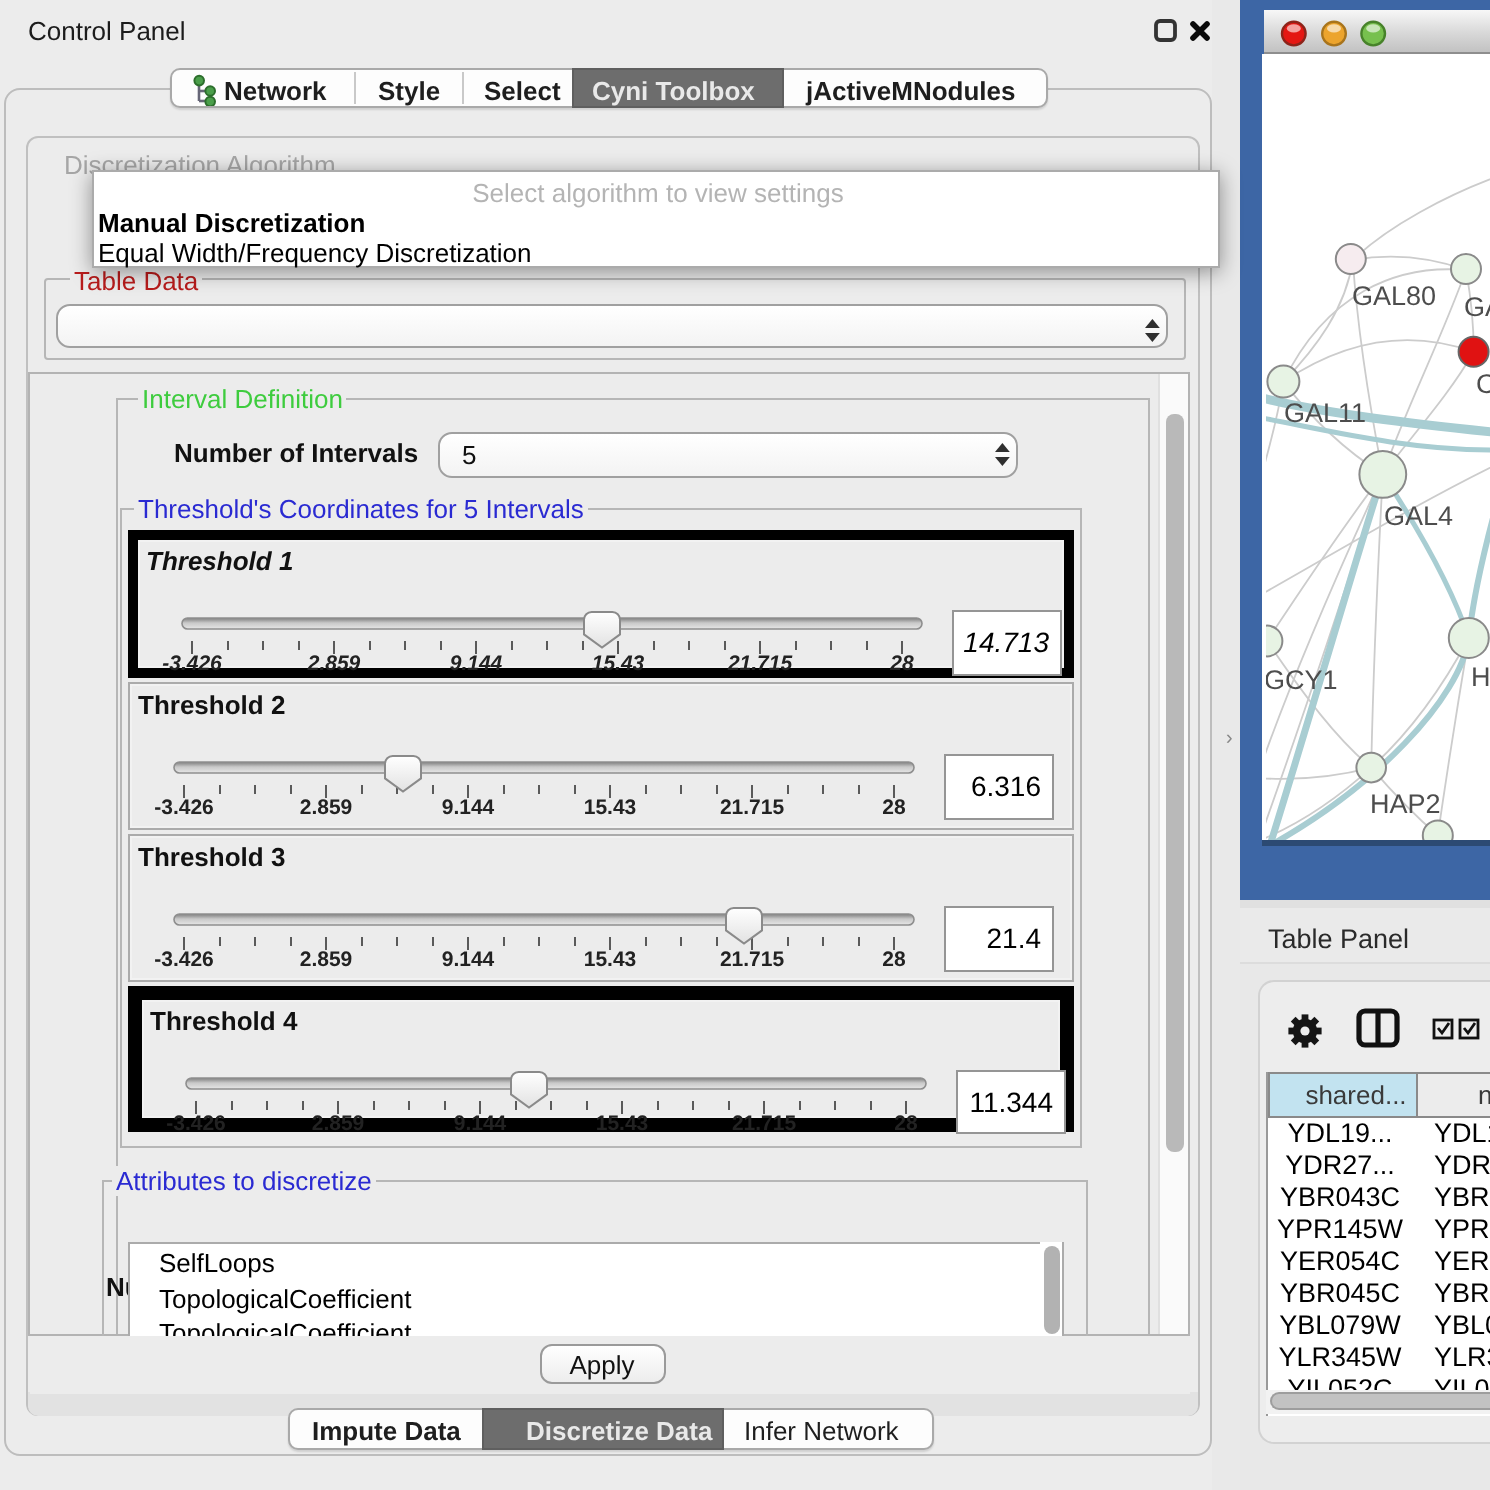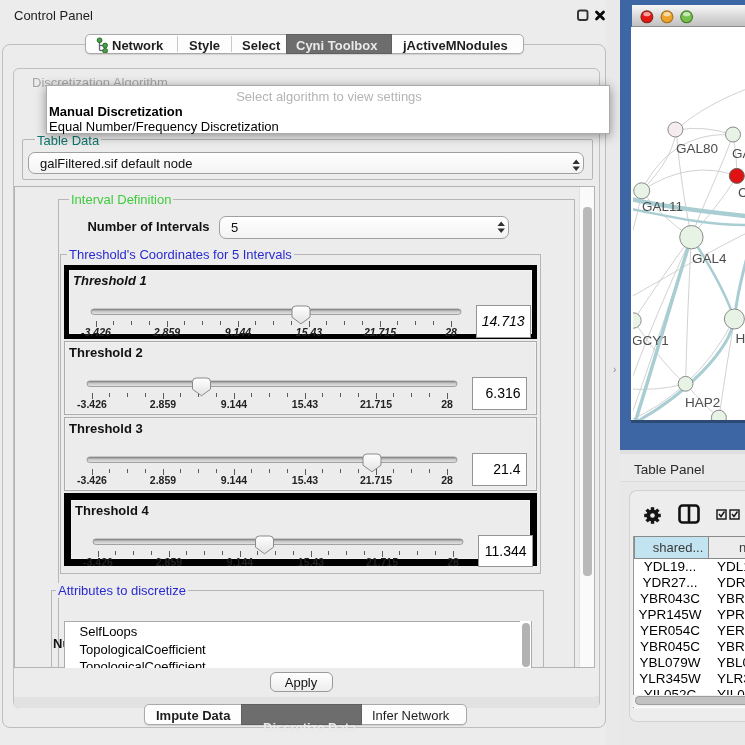--- a/index.html
+++ b/index.html
@@ -42,44 +42,43 @@
       <circle cx="10.1" cy="9.5" r="2.4" fill="#4a9e4a" stroke="#2c6e2c" stroke-width="1"></circle>
       <circle cx="10.1" cy="14.8" r="2.4" fill="#4a9e4a" stroke="#2c6e2c" stroke-width="1"></circle>
     </svg>
   </div>
 
   <div class="txt" style="left:32px; top:75px; font-size:13px; color:#a6a6a6;">Discretization Algorithm</div>
 
   <div class="abs" style="left:545px; top:87px; width:36px; height:25px; background:#fff; border:1px solid #a8a8a8; border-radius:5px;"></div>
 
   <div class="abs" style="left:22px; top:139px; width:571px; height:41px; border:1px solid #b6b6b6; border-radius:2px;"></div>
-  <div class="txt" style="left:35px; top:133px; font-size:13px; color:#0f766e; background:#ececec; padding:0 2px;">Table Data</div>
+  <div class="txt" style="left:35px; top:133px; font-size:13px; color:#b91c1c; background:#ececec; padding:0 2px;">Table Data</div>
 
   <div class="abs" style="left:28px; top:152px; width:556px; height:22px; border:1px solid #a0a0a0; border-radius:7px; background:linear-gradient(#ffffff,#f3f3f3);"></div>
-  <div class="txt" style="left:40px; top:156px; font-size:13px; color:#111;">galFiltered.sif default node</div>
   <svg class="abs" style="left:571.5px; top:158.5px;" width="9" height="13">
     <path d="M4.2 0.5 L7.9 5 L0.5 5 Z" fill="#2f2f2f"></path>
     <path d="M4.2 12 L7.9 7.5 L0.5 7.5 Z" fill="#2f2f2f"></path>
   </svg>
 
   <div class="abs" style="left:14px; top:84.5px; width:564px; height:49.5px; background:#ffffff; border:1px solid #ababab; box-shadow:0 2px 10px rgba(0,0,0,0.4); z-index:20;margin-left:32px;">
     <div class="txt" style="left:0; top:3.5px; width:564px; text-align:center; font-size:13px; color:#b4b4b4;">Select algorithm to view settings</div>
     <div class="txt" style="left:2px; top:18.5px; font-size:13px; font-weight:bold; color:#000;">Manual Discretization</div>
-    <div class="txt" style="left:2px; top:33.5px; font-size:13px; color:#000;">Equal Number/Frequency Discretization</div>
+    <div class="txt" style="left:2px; top:33.5px; font-size:13px; color:#000;">Equal Width/Frequency Discretization</div>
   </div>
 
   <div class="abs" style="left:14px; top:186px; width:581px; height:482px; border:1px solid #b3b3b3; background:#ececec;"></div>
 
   <div class="abs" style="left:579px; top:187px; width:15px; height:480px; background:#fafafa; border-left:1px solid #e0e0e0;"></div>
   <div class="abs" style="left:583px; top:207px; width:8.5px; height:369px; background:#b9b9b9; border-radius:4px;"></div>
 
   <div class="abs" style="left:58px; top:199px; width:517px; height:468px; border:1px solid #b6b6b6; border-bottom:none;"></div>
   <div class="txt" style="left:69px; top:192px; font-size:13px; color:#3ecc3e; background:#ececec; padding:0 2px;">Interval Definition</div>
 
-  <div class="txt" style="left:87px; top:219px; width:123px; text-align:center; font-size:13px; font-weight:bold; color:#111;">Number of Intervals</div>
+  <div class="txt" style="left:87px; top:219px; width:123px; text-align:left; font-size:13px; font-weight:bold; color:#111;">Number of Intervals</div>
   <div class="abs" style="left:219px; top:215.5px; width:290px; height:23px; border:1px solid #a0a0a0; border-radius:7px; background:linear-gradient(#ffffff,#f3f3f3);"></div>
   <div class="txt" style="left:231px; top:220px; font-size:13px; color:#111;">5</div>
   <svg class="abs" style="left:496.5px; top:220.5px;" width="9" height="13">
     <path d="M4.2 0.5 L7.9 5 L0.5 5 Z" fill="#2f2f2f"></path>
     <path d="M4.2 12 L7.9 7.5 L0.5 7.5 Z" fill="#2f2f2f"></path>
   </svg>
 
   <div class="abs" style="left:60px; top:254px; width:481px; height:320px; border:1px solid #b6b6b6;"></div>
   <div class="txt" style="left:67px; top:247px; font-size:13px; color:#2a2ad2; background:#ececec; padding:0 2px;">Threshold's Coordinates for 5 Intervals</div>
 
@@ -238,21 +237,21 @@
   <div class="abs" style="left:520px; top:621px; width:11px; height:47px; background:#fff;"></div>
   <div class="abs" style="left:521.5px; top:623px; width:8px; height:43.5px; background:#b2b2b2; border-radius:4px;"></div>
 
   <div class="abs" style="left:15px; top:668px; width:580px; height:29px; background:#ececec;"></div>
   <div class="abs" style="left:269.5px; top:671.5px; width:63px; height:20.5px; border:1px solid #9a9a9a; border-radius:6px; background:linear-gradient(#ffffff,#ededed); text-align:center; font-size:13px; color:#111; line-height:19px;">Apply</div>
 
   <div class="abs" style="left:144px; top:703.5px; height:21px; z-index:5;">
     <div class="abs" style="left:0; top:0; width:323px; height:21px; border:1px solid #a9a9a9; border-radius:5px; background:#fdfdfd; box-shadow:0 1px 1px rgba(0,0,0,0.12);"></div>
     <div class="abs" style="left:96.5px; top:0; width:121px; height:21px; background:#6d6d6d; border:1px solid #5f5f5f;"></div>
     <div class="txt" style="left:12px; top:4px; font-size:13px; font-weight:bold; color:#1e1e1e;">Impute Data</div>
-    <div class="txt" style="left:107px; top:16px; font-size:13px; font-weight:bold; color:#e9e9e9;padding-left:12px;">Discretize Data</div>
+    <div class="txt" style="left:107px; top:4px; font-size:13px; font-weight:bold; color:#e9e9e9;padding-left:12px;">Discretize Data</div>
     <div class="txt" style="left:228px; top:4px; font-size:13px; font-weight:normal; color:#1e1e1e;">Infer Network</div>
   </div>
 </div>
 
 <div class="abs" style="left:606px; top:0; width:13.5px; height:745px; background:#e9e9e9;"></div>
 <div class="txt" style="left:613px; top:364px; font-size:10px; color:#888;">›</div>
 
 <div class="abs" style="left:619.5px; top:0; width:125.5px; height:450px; background:#3d66a5;padding-left:16px;">
 
   <div class="abs" style="left:12.5px; top:5.2px; width:113px; height:22.2px; background:linear-gradient(#f7f7f7,#d8d8d8 55%,#c2c2c2); border-bottom:1px solid #8e8e8e;"></div>

